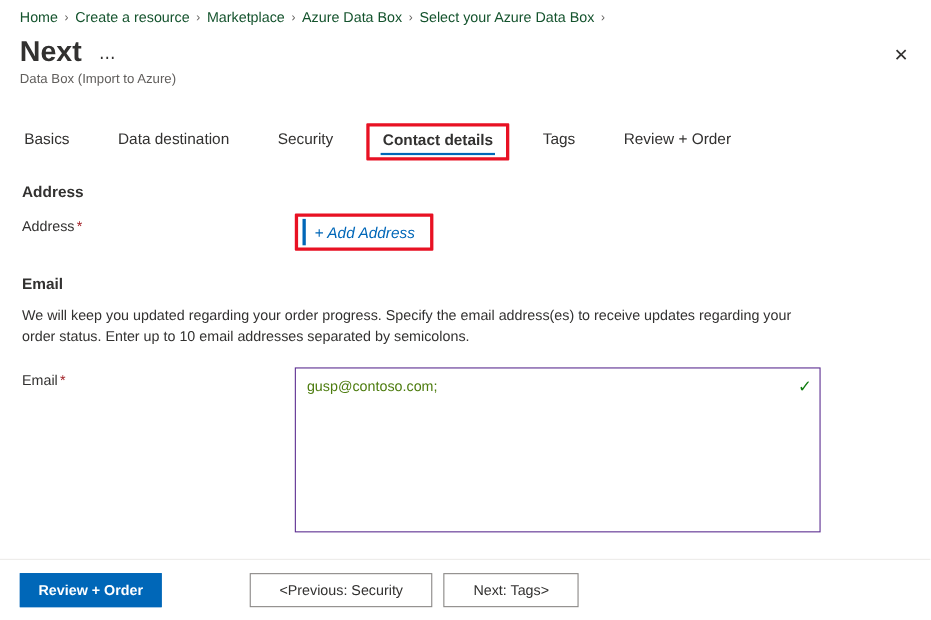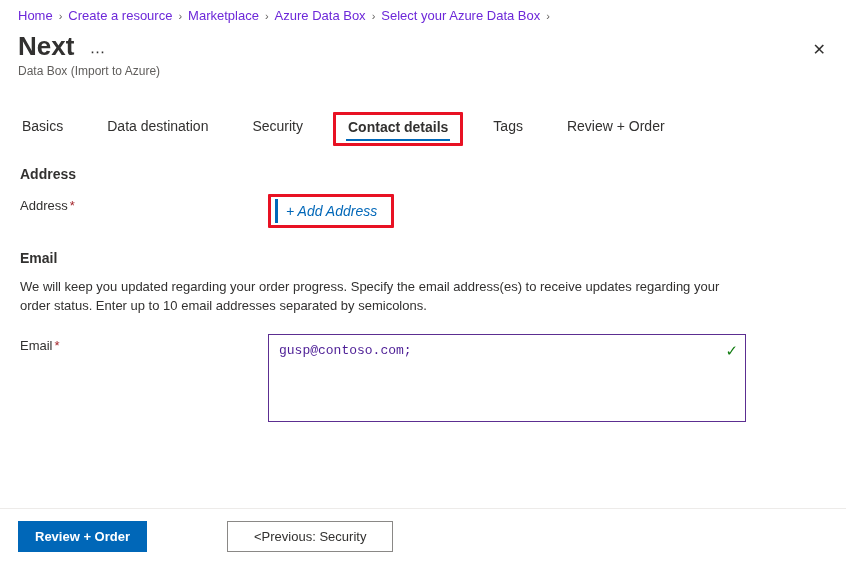--- a/index.html
+++ b/index.html
@@ -15,21 +15,21 @@
     overflow: hidden;
   }
   .breadcrumb {
     padding: 8px 18px 4px 18px;
     display: flex;
     align-items: center;
     gap: 6px;
     font-size: 13px;
   }
   .breadcrumb a {
-    color: #6d28d9;
+    color: #14532d;
     text-decoration: none;
     cursor: pointer;
   }
   .breadcrumb .sep {
     color: #605e5c;
     font-size: 11px;
   }
   .header {
     padding: 0 18px 6px 18px;
     position: relative;
@@ -130,28 +130,28 @@
     color: #323130;
     margin-bottom: 18px;
     max-width: 720px;
   }
   .email-box {
     position: relative;
     width: 478px;
   }
   .email-textarea {
     width: 478px;
-    height: 88px;
+    height: 150px;
     border: 1px solid #5c2e91;
-    font-family: Liberation Mono, monospace;
+    font-family: Liberation Sans, sans-serif;
     font-size: 13px;
     padding: 8px 28px 8px 10px;
     resize: none;
     outline: none;
-    color: #4c1d95;
+    color: #4d7c0f;
   }
   .check-icon {
     position: absolute;
     right: 8px;
     top: 8px;
     color: #107c10;
     font-size: 15px;
   }
   .footer {
     position: absolute;
@@ -240,13 +240,14 @@
       <span class="check-icon">✓</span>
     </div>
   </div>
 
 </div>
 
 <div class="footer">
   <button class="btn primary">Review + Order</button>
   <div class="spacer"></div>
   <button class="btn">&lt;Previous: Security</button>
+  <button class="btn">Next: Tags&gt;</button>
 </div>
 
 </body></html>

